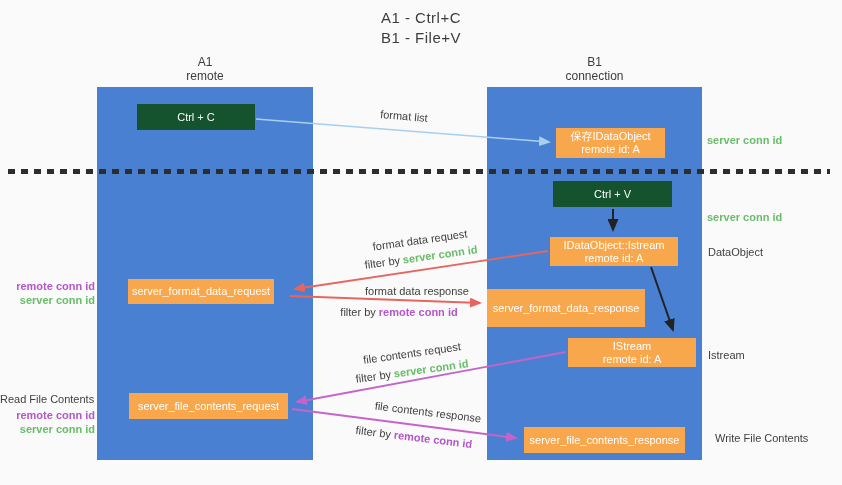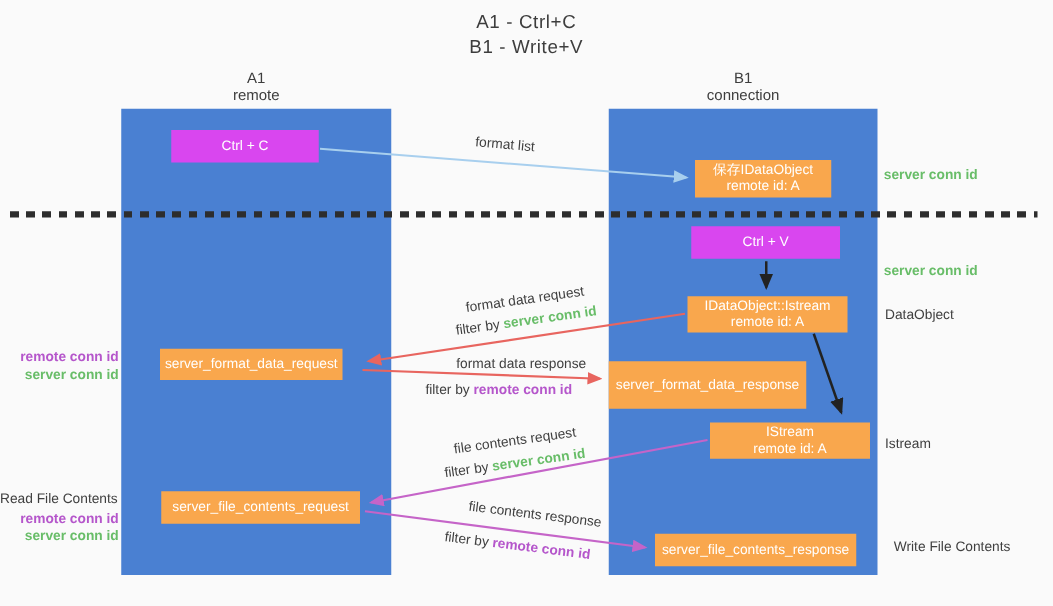--- a/index.html
+++ b/index.html
@@ -21,21 +21,21 @@
   }
   .dash-line{
     position:absolute;left:8px;top:169px;width:822px;height:5px;
     background:repeating-linear-gradient(90deg,#2d2d2d 0 7px,rgba(0,0,0,0) 7px 13px);
     z-index:5;
   }
   .node{
     position:absolute;color:#fff;font-size:11px;text-align:center;z-index:4;
     display:flex;flex-direction:column;justify-content:center;line-height:13px;
   }
-  .green-box{background:#d946ef;}
+  .green-box{background:#14532d;}
   .orange-box{background:#f9a74d;}
   .edge-label{
     position:absolute;font-size:11px;color:#3f3f3f;white-space:nowrap;z-index:6;
   }
   .side-label{
     position:absolute;font-size:11px;white-space:nowrap;z-index:6;line-height:12px;
   }
   .green-id{color:#68bd68;font-weight:bold;margin-left:3px;}
   .purple-id{color:#b556cb;font-weight:bold;margin-left:3px;}
   .green-txt{color:#68bd68;font-weight:bold;}
@@ -43,21 +43,21 @@
   .right-align{left:0;width:95px;text-align:right;}
   svg.arrows{position:absolute;left:0;top:0;z-index:5;}
 </style>
 </head>
 <body>
 
 <div id="canvas">
 
   <div class="title">
     <div>A1 - Ctrl+C</div>
-    <div>B1 - Write+V</div>
+    <div>B1 - File+V</div>
   </div>
 
   <div class="lane-header" style="left:97px;width:216px;">
     <div>A1</div>
     <div>remote</div>
   </div>
   <div class="lane-header" style="left:487px;width:215px;">
     <div>B1</div>
     <div>connection</div>
   </div>

